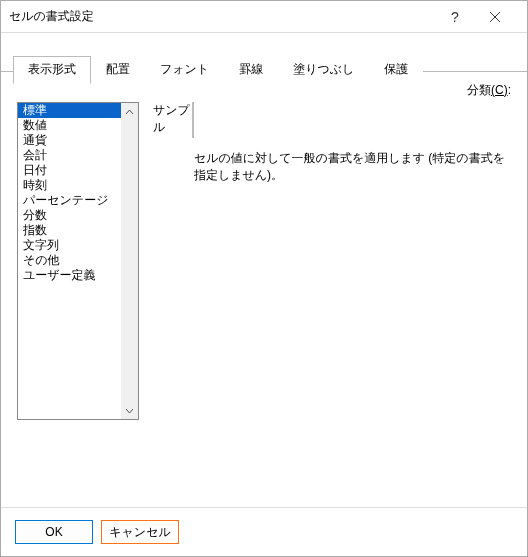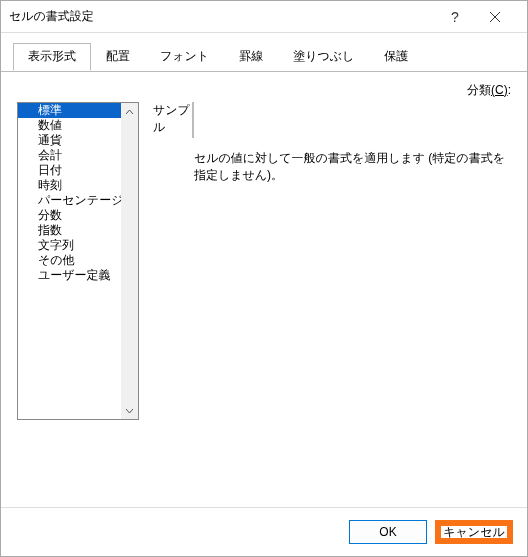--- a/index.html
+++ b/index.html
@@ -42,21 +42,21 @@
       display: flex;
       padding: 10px 12px 0 12px;
       border-bottom: 1px solid #bbb;
       gap: 0;
     }
     .tab {
       padding: 4px 14px 5px 14px;
       border: 1px solid transparent;
       border-bottom: none;
       position: relative;
-      top: 0;
+      top: 13px;
       background: #fff;
       cursor: default;
     }
     .tab.active {
       border: 1px solid #bbb;
       border-bottom: 1px solid #fff;
       background: #fff;
     }
     .content {
       flex: 1;
@@ -79,21 +79,21 @@
       width: 122px;
       height: 318px;
       border: 1px solid #888;
     }
     .listbox {
       flex: 1;
       overflow: hidden;
       background: #fff;
     }
     .listbox .item {
-      padding: 0 20px;
+      padding: 0 5px;
       line-height: 15px;
       font-size: 12px;
       white-space: nowrap;
     }
     .listbox .item.selected {
       background: #0a64c9;
       color: #fff;
     }
     .scrollbar {
       width: 17px;
@@ -121,27 +121,26 @@
       margin-bottom: 16px;
     }
     .description {
       font-size: 12px;
       margin-top: 48px;
     }
     .bottom-bar {
       border-top: 1px solid #ddd;
       padding: 12px 14px;
       display: flex;
-      justify-content: flex-end;
       gap: 8px;
     }
     .btn-std {
       min-width: 78px;
       height: 24px;
-      border: 6px solid #f97316;
+      border: 1px solid #f97316;
       background: #fdfdfd;
       font-size: 12px;
       display: flex;
       align-items: center;
       justify-content: center;
       cursor: default;
       font-family: inherit;
     }
     .btn-std.primary {
       border: 1px solid #0078d7;

